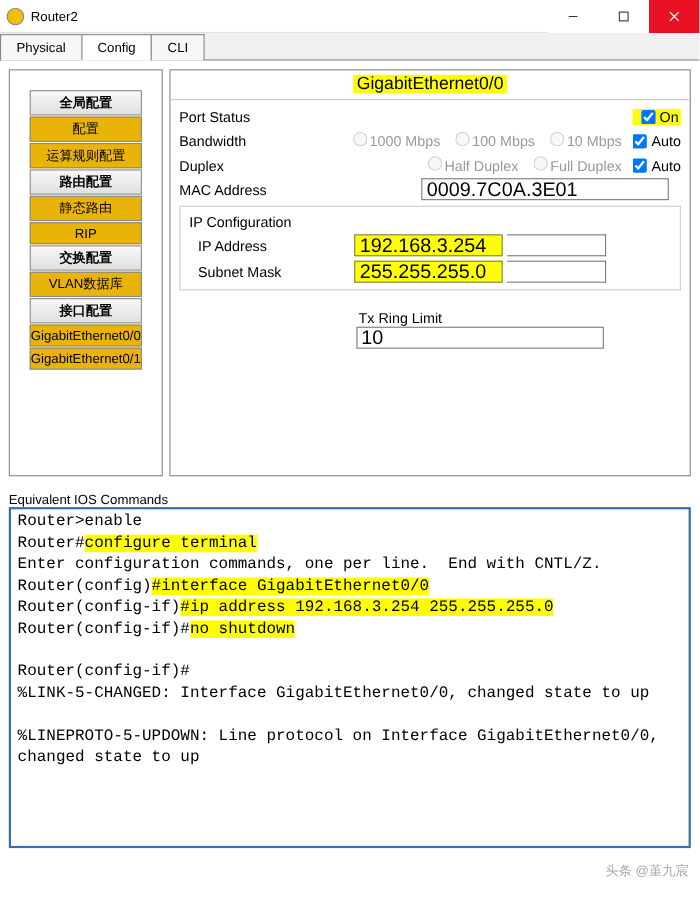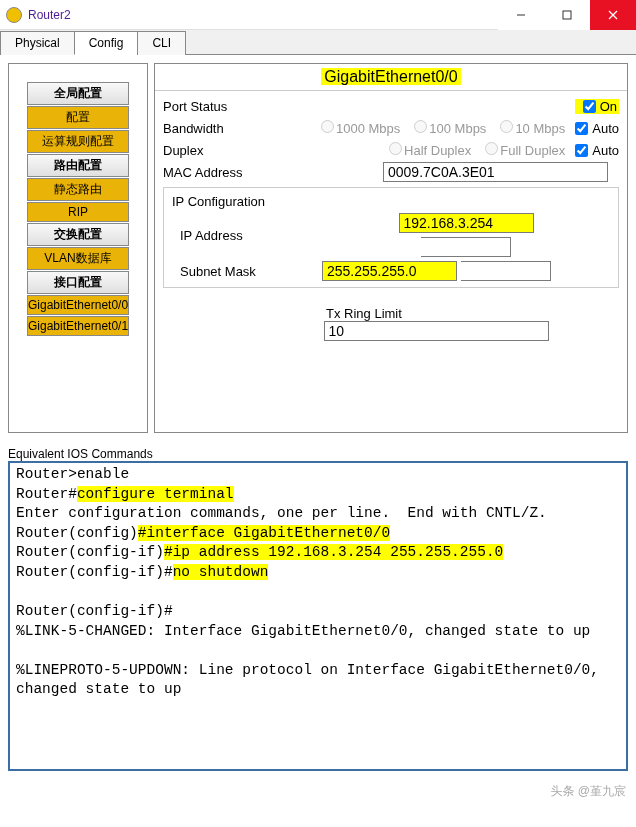--- a/index.html
+++ b/index.html
@@ -1,19 +1,19 @@
 <!DOCTYPE html>
 <html><head>
 <meta charset="utf-8">
 <style>
 * { box-sizing: border-box; margin: 0; padding: 0; }
 body { font-family: "Microsoft YaHei", Arial, sans-serif; font-size: 12px; background: #fff; width: 636px; }
 .titlebar { background: #fff; height: 30px; display: flex; align-items: center; border-bottom: 1px solid #e0e0e0; }
 .titlebar .icon { width: 16px; height: 16px; margin: 0 6px; background: #f0c000; border-radius: 50%; border: 1px solid #888; position: relative; }
-.titlebar .title { flex: 1; font-size: 12px; color: #4c1d95; }
+.titlebar .title { flex: 1; font-size: 12px; color: #000000; }
 .winbtn { width: 46px; height: 30px; display: flex; align-items: center; justify-content: center; color: #333; }
 .winbtn.close { background: #e81123; color: #fff; }
 .winbtn svg { width: 10px; height: 10px; }
 .minbtn { background: #fff; }
 .maxbtn { background: #fff; }
 
 .tabs { display: flex; border-bottom: 1px solid #888; background: #f0f0f0; }
 .tab { padding: 4px 14px; border: 1px solid #888; border-bottom: none; background: #f7f7f7; font-size: 12px; margin-right: -1px; position: relative; top: 1px; }
 .tab.active { background: #fff; border-bottom: 1px solid #fff; }
 
@@ -25,21 +25,21 @@
 .main { flex: 1; border: 1px solid #888; background: #fff; height: 370px; }
 .main-title { text-align: center; font-size: 16px; padding: 4px; border-bottom: 1px solid #ccc; }
 .main-title span { background: #ffff00; padding: 0 3px; }
 .form { padding: 4px 8px; font-size: 13px; }
 .row { display: flex; align-items: center; min-height: 22px; }
 .row .label { width: 130px; }
 .row .controls { flex: 1; display: flex; align-items: center; justify-content: flex-end; gap: 4px; }
 .radio-group { display: flex; gap: 8px; align-items: center; color: #999; }
 .on-label { background: #ffff00; padding: 0 2px; }
 .checkbox-wrap { display: flex; align-items: center; gap: 2px; }
-input[type="text"] { border: 1px solid #7a7a7a; padding: 2px 4px; font-size: 14px; height: 20px; }
+input[type="text"] { border: 1px solid #7a7a7a; padding: 2px 4px; font-size: 18px; height: 20px; }
 .ip-section { border: 1px solid #ccc; margin: 4px 0; padding: 4px; }
 .ip-section .sect-title { padding: 2px 4px; font-size: 13px; }
 .ip-section .row { padding: 2px 4px; }
 .ip-section .label { width: 100px; padding-left: 8px; }
 .hl-input { background: #ffff00 !important; }
 .tx-row { margin-top: 18px; flex-direction: column; }
 
 .ios-label { padding: 0 8px; font-size: 12px; margin-top: 6px; }
 .console { border: 2px solid #3a6ea5; background: #fff; margin: 0 8px 8px 8px; height: 310px; overflow: auto; padding: 2px 6px; font-family: "Courier New", monospace; font-size: 14.5px; line-height: 1.35; position: relative; white-space: pre-wrap; }
 .console .hl { background: #ffff00; }
@@ -136,21 +136,21 @@
         <div class="label">MAC Address</div>
         <div class="controls" style="justify-content:flex-start;padding-left:90px;">
           <input type="text" style="width: 225px;" value="0009.7C0A.3E01">
         </div>
       </div>
 
       <div class="ip-section">
         <div class="sect-title">IP Configuration</div>
         <div class="row">
           <div class="label">IP Address</div>
-          <div class="controls" style="justify-content:flex-start;padding-left:50px;flex-direction:column;">
+          <div class="controls" style="justify-content:flex-start;padding-left:50px;">
             <input type="text" class="hl-input" style="width: 135px;" value="192.168.3.254">
               <input type="text" style="width: 90px; border-left: none;">
           </div>
         </div>
         <div class="row">
           <div class="label">Subnet Mask</div>
           <div class="controls" style="justify-content:flex-start;padding-left:50px;">
             <input type="text" class="hl-input" style="width: 135px;" value="255.255.255.0">
               <input type="text" style="width: 90px; border-left: none;">
           </div>

